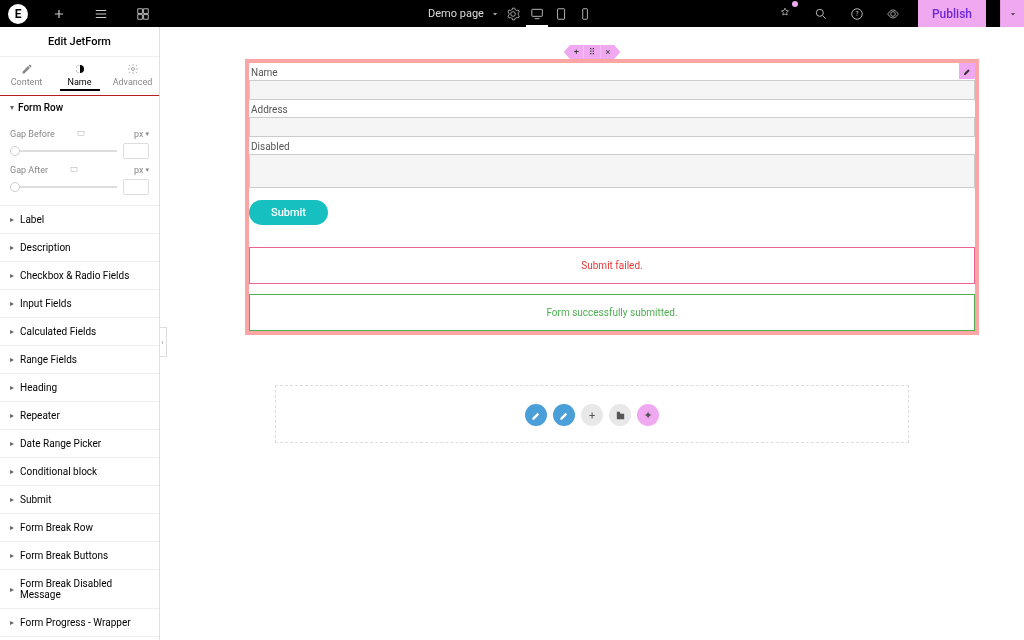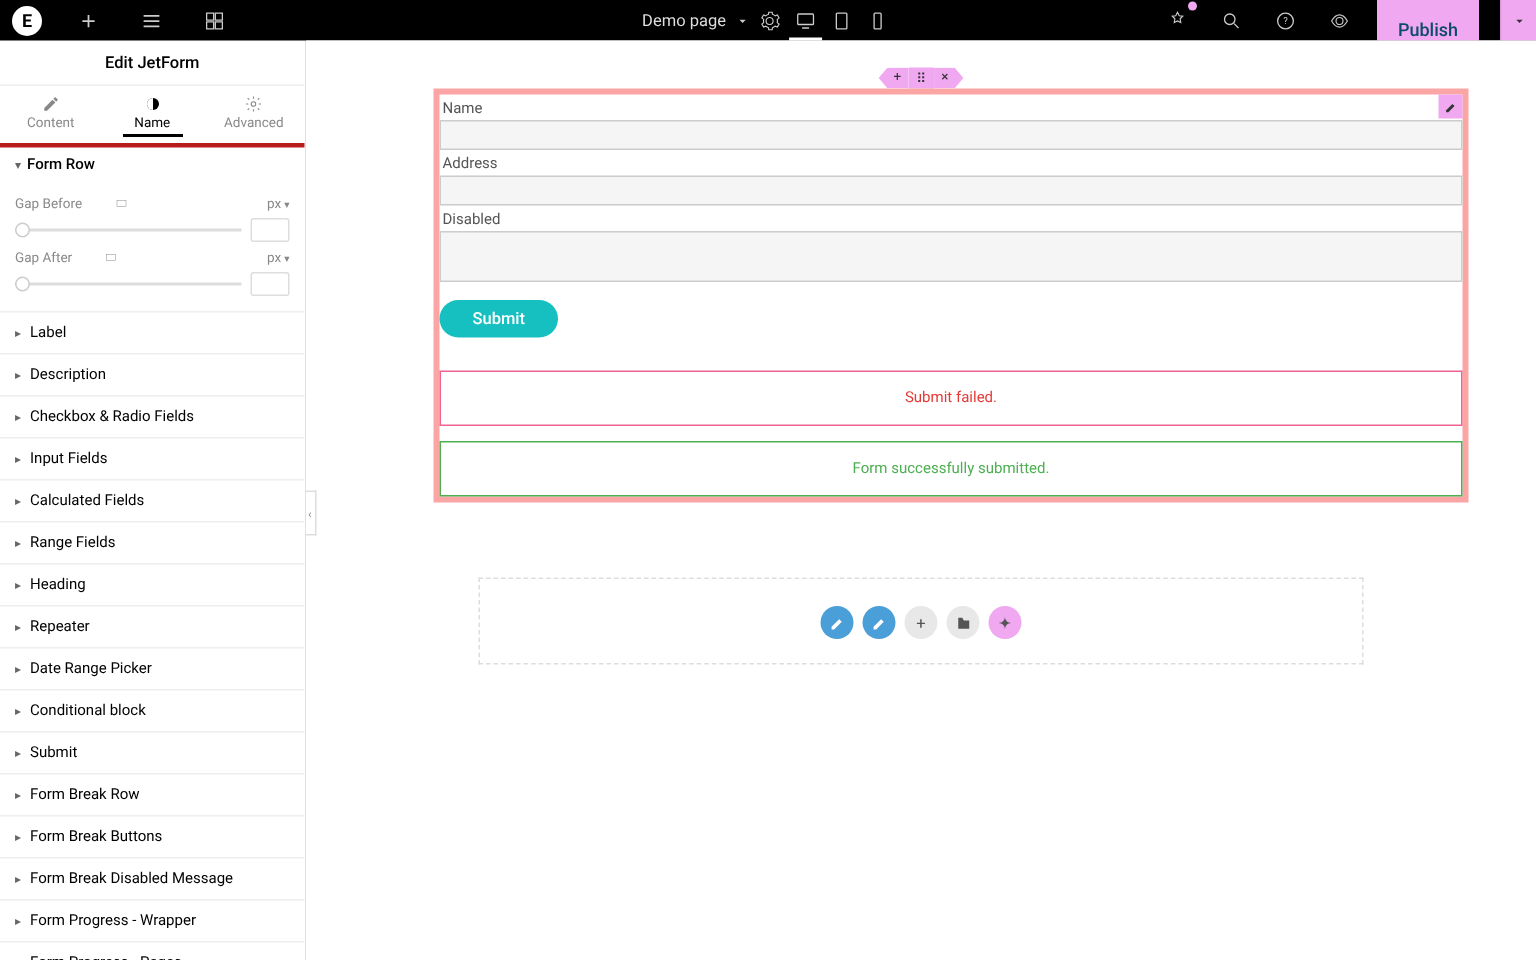--- a/index.html
+++ b/index.html
@@ -6,31 +6,31 @@
 body { width: 1024px; height: 640px; overflow: hidden; background: #fff; }
 
 .topbar { height: 27px; background: #000; display: flex; align-items: center; color: #fff; font-size: 11px; position: relative; }
 .topbar-left { display: flex; align-items: center; gap: 20px; padding-left: 8px; }
 .topbar-center { position: absolute; left: 50%; transform: translateX(-50%); display: flex; align-items: center; gap: 2px; }
 .topbar-right { position: absolute; right: 0; display: flex; align-items: center; gap: 14px; }
 .tb-btn { width: 22px; height: 22px; display: flex; align-items: center; justify-content: center; border-radius: 50%; cursor: pointer; color: #ccc; }
 .tb-btn.active { border-bottom: 2px solid #fff; border-radius: 0; padding-bottom: 2px; margin-bottom: -4px; }
 .tb-btn svg { width: 14px; height: 14px; fill: currentColor; }
 .page-name { display: flex; align-items: center; gap: 6px; color: #ddd; cursor: pointer; }
-.publish-btn { background: #f0a8f0; color: #0c4a6e; height: 27px; padding: 0 14px; display: flex; align-items: flex-end; font-size: 12px; font-weight: 500; cursor: pointer; }
+.publish-btn { background: #f0a8f0; color: #6d28d9; height: 27px; padding: 0 14px; display: flex; align-items: center; font-size: 12px; font-weight: 500; cursor: pointer; }
 .publish-caret { background: #f0a8f0; height: 27px; width: 24px; display: flex; align-items: center; justify-content: center; cursor: pointer; border-left: 1px solid rgba(0,0,0,0.08); }
 .logo-circle { width: 20px; height: 20px; border-radius: 50%; background: #fff; display: flex; align-items: center; justify-content: center; color: #000; font-weight: bold; font-size: 12px; }
 .notif-dot { position: relative; }
 .notif-dot::after { content:""; position:absolute; top:-2px; right:-2px; width:6px; height:6px; background:#f0a8f0; border-radius:50%; }
 
 .main { display: flex; height: calc(640px - 27px); }
 
-.sidebar { width: 204px; border-right: 1px solid #e0e0e0; background: #fff; display: flex; flex-direction: column; overflow-y: auto; }
+.sidebar { width: 160px; border-right: 1px solid #e0e0e0; background: #fff; display: flex; flex-direction: column; overflow-y: auto; }
 .sidebar-title { font-size: 11px; font-weight: 500; text-align: center; padding: 8px 0; border-bottom: 1px solid #eee; }
-.tabs { display: flex; border-bottom: 3px solid #b91c1c; }
+.tabs { display: flex; border-bottom: 1px solid #b91c1c; }
 .tab { flex: 1; text-align: center; padding: 6px 0 4px; font-size: 9px; color: #888; cursor: pointer; }
 .tab.active { color: #000; }
 .tab.active .tab-underline { border-bottom: 2px solid #000; margin-top: 2px; }
 .tab-icon { display: block; margin: 0 auto 2px; }
 .tab-underline { width: 40px; margin: 2px auto 0; }
 
 .section-open { padding: 6px 10px; font-size: 10px; font-weight: 500; display: flex; align-items: center; gap: 4px; cursor: pointer; }
 .controls { padding: 4px 10px 10px; border-bottom: 1px solid #eee; }
 .ctrl-row { display: flex; align-items: center; justify-content: space-between; font-size: 9px; color: #888; margin-top: 6px; }
 .ctrl-label { display: flex; align-items: center; gap: 21px; }

